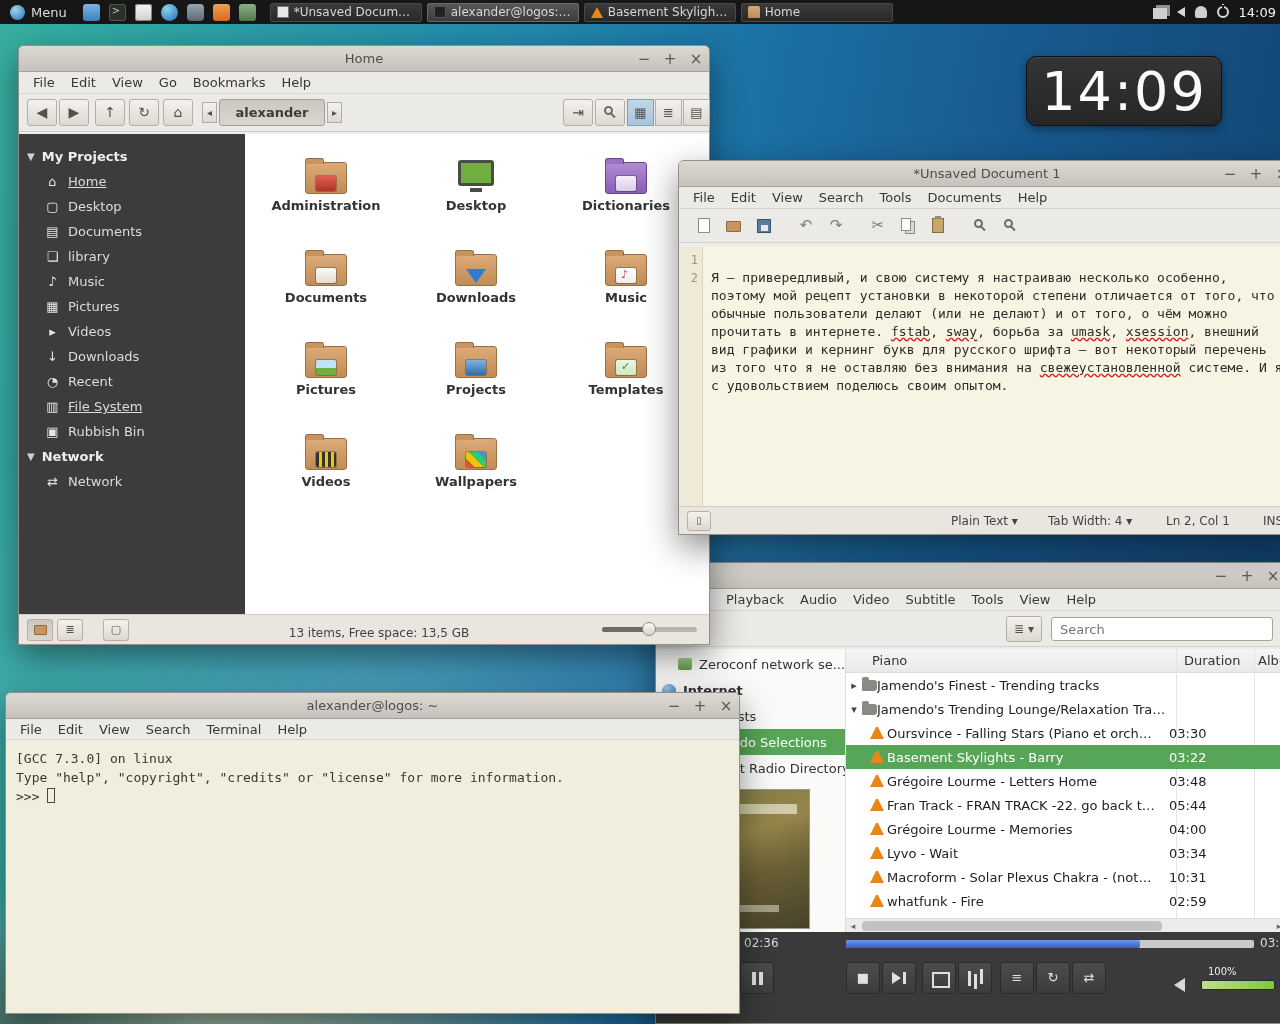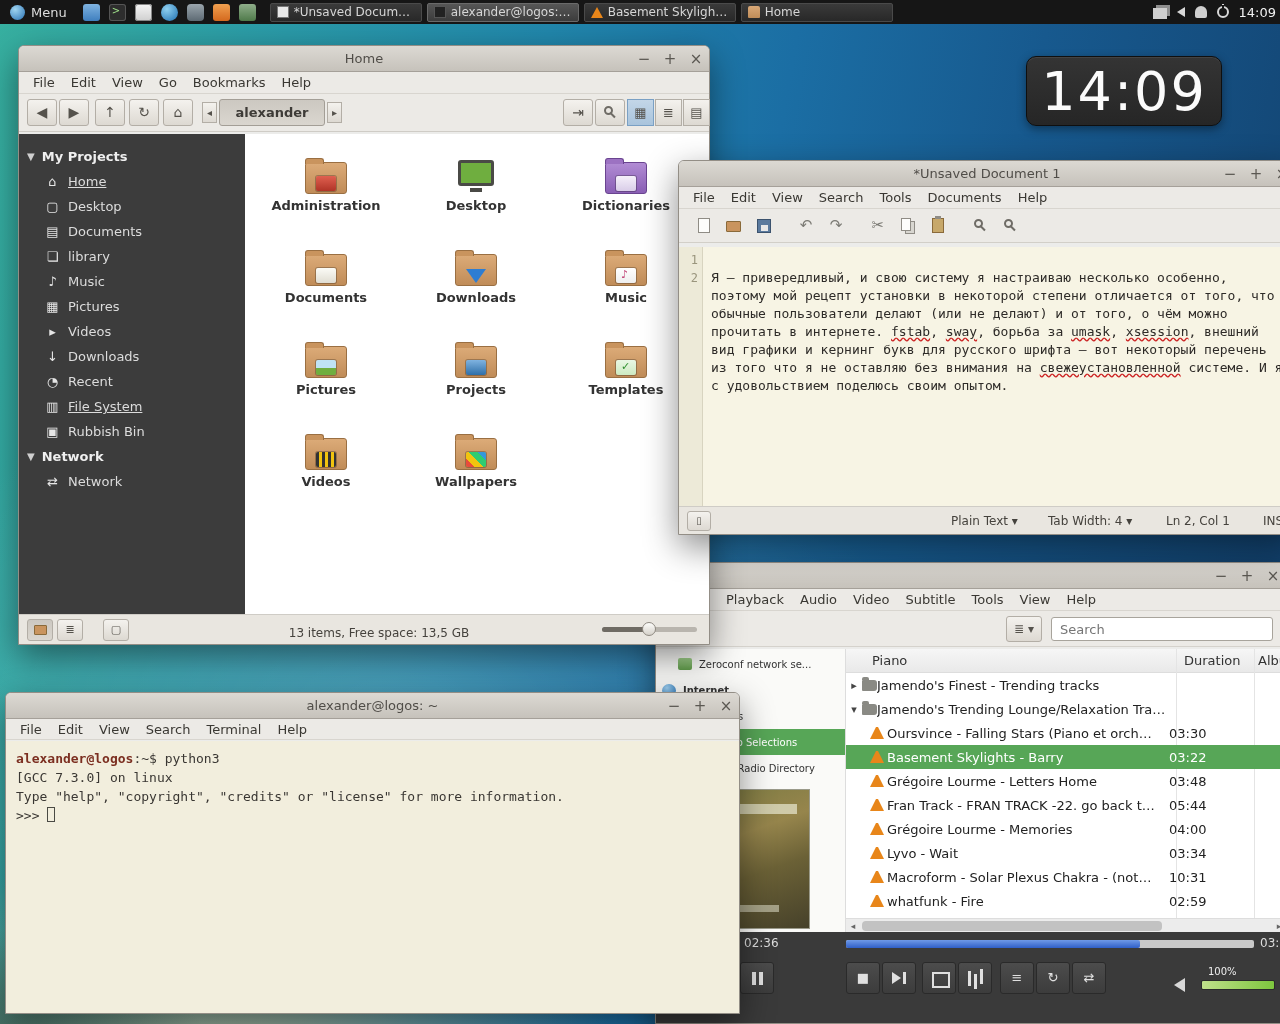--- a/index.html
+++ b/index.html
@@ -126,21 +126,21 @@
   .ed-st { position:absolute; top:7px; white-space:nowrap; }
   #ed-sidebtn { position:absolute; left:8px; top:4px; width:24px; height:20px; background:linear-gradient(#f4f2ee,#ddd9d2); border:1px solid #b3aea6; border-radius:3px; font-size:10px; color:#55524c; text-align:center; line-height:18px; }
 
   
   #vlc { left:655px; top:562px; width:632px; height:462px; z-index:3; border-radius:6px 6px 0 0; }
   #vlc .menubar { padding-left:62px; }
   #vlc-searchrow { height:36px; background:#eceae6; border-bottom:1px solid #d5d2cc; position:relative; }
   #vlc-viewbtn { position:absolute; left:350px; top:5px; width:36px; height:26px; background:linear-gradient(#f4f2ee,#ddd9d2); border:1px solid #b3aea6; border-radius:3px; font-size:12px; color:#55524c; text-align:center; line-height:24px; }
   #vlc-search { position:absolute; left:395px; top:6px; width:222px; height:24px; border:1px solid #a8a49c; border-radius:3px; background:#fff; font-size:13px; padding:0 8px; color:#333; font-family:"DejaVu Sans", sans-serif; }
   #vlc-content { position:absolute; left:0; top:86px; right:0; bottom:91px; display:flex; background:#fff; }
-  #vlc-sidebar { width:190px; background:#fafaf8; border-right:1px solid #ddd; font-size:10px; color:#333; position:relative; padding-top:2px; }
+  #vlc-sidebar { width:190px; background:#fafaf8; border-right:1px solid #ddd; font-size:13px; color:#333; position:relative; padding-top:2px; }
   .vside-row { height:26px; display:flex; align-items:center; gap:7px; padding:0 6px; white-space:nowrap; overflow:hidden; }
   .vside-row.selected { background:#57a657; color:#fff; }
   .vside-row.section { font-weight:bold; }
   .vside-ind1 { padding-left:22px; }
   .vside-ic { width:14px; height:12px; flex:0 0 14px; border-radius:2px; }
   .vic-network-service { background:linear-gradient(#9fd08a,#5f9a4a); }
   .vic-globe { background:radial-gradient(circle at 35% 30%, #9fd0f0, #2a73b5); border-radius:50%; width:13px; height:13px; }
   .vic-podcast { background:linear-gradient(#f0b060,#d4781e); border-radius:50%; width:12px; height:12px; }
   .vic-jamendo { background:radial-gradient(#fff 25%, #e8502a 30%); border-radius:50%; width:12px; height:12px; }
   .vic-radio { background:linear-gradient(#cfcfcf,#8a8a8a); }
@@ -631,14 +631,14 @@
     </span>
   </div>
   <div class="menubar" style="padding:0 6px;height:21px;">
       <span class="menu-item">File</span>
       <span class="menu-item">Edit</span>
       <span class="menu-item">View</span>
       <span class="menu-item">Search</span>
       <span class="menu-item">Terminal</span>
       <span class="menu-item">Help</span>
     </div>
-  <div id="term-body"><div><span class="t-prompt">alexander@logos</span><span>:~$ python3</span></div><div><span>[GCC 7.3.0] on linux</span></div><div><span>Type "help", "copyright", "credits" or "license" for more information.</span></div><div><span>&gt;&gt;&gt; </span><span class="t-cursor"></span></div></div>
+  <div id="term-body"><div><span>[GCC 7.3.0] on linux</span></div><div><span>Type "help", "copyright", "credits" or "license" for more information.</span></div><div><span>&gt;&gt;&gt; </span><span class="t-cursor"></span></div></div>
 </div>
 
 </body></html>

